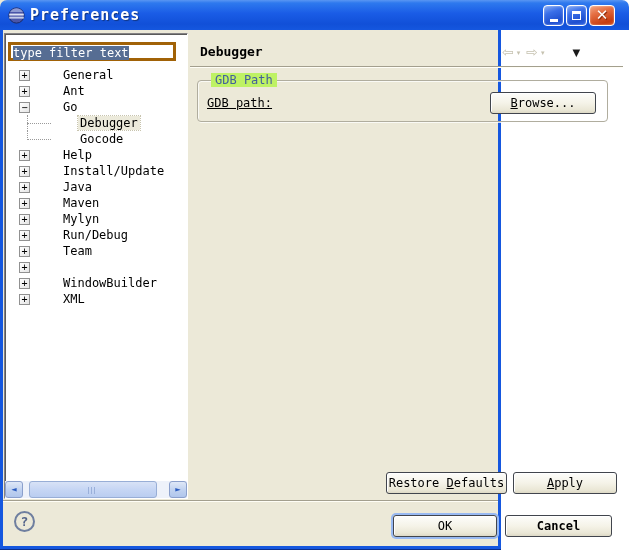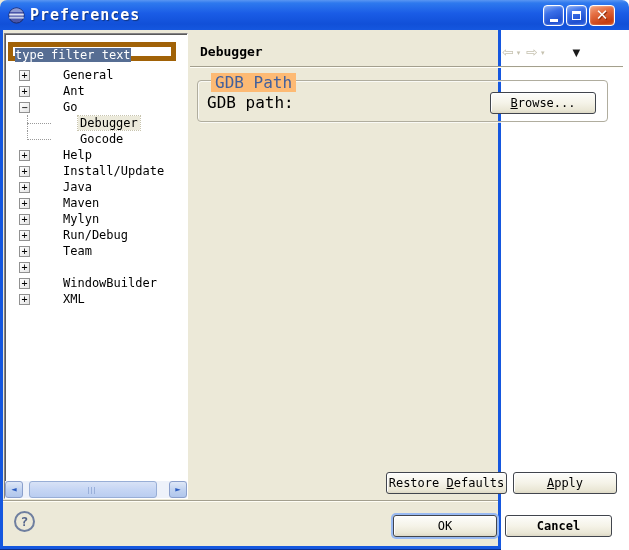--- a/index.html
+++ b/index.html
@@ -31,21 +31,21 @@
   .glyph-min { width:8px; height:3px; background:#fff; margin-top:10px; }
   .glyph-max { width:9px; height:9px; border:1px solid #fff; border-top-width:3px; }
   .glyph-close { color:#fff; font-weight:bold; font-size:15px; line-height:15px;
     font-family:"DejaVu Sans", sans-serif; text-shadow:1px 1px 1px #7c2000; }
 
   
   .tree-panel { position:absolute; left:4px; top:33px; width:184px; height:466px;
     background:#fff; border:1px solid #848284; border-right-color:#fff; border-bottom-color:#fff;
     box-shadow:inset 1px 1px 0 #5a5a5a; }
   .filter-box { position:absolute; left:8px; top:42px; width:168px; height:19px;
-    background:#fff; border:5px solid #a16207; font-size:12px; line-height:17px;
+    background:#fff; border:3px solid #a16207; font-size:12px; line-height:17px;
     padding-left:2px; cursor:text; }
   .filter-box .sel { background:#566d93; color:#fff; }
 
   #tree-list { position:absolute; left:5px; top:67px; width:182px; }
   .tree-row { position:relative; display:flex; align-items:center; height:16px;
     font-size:12px; color:#000; cursor:pointer; white-space:nowrap; }
   .lvl0 { padding-left:14px; }
   .lvl1 { padding-left:50px; }
   .expander { width:11px; height:11px; border:1px solid #919191; flex:0 0 11px;
     background:linear-gradient(135deg,#fff, #e4e4e4); margin-right:8px;
@@ -77,23 +77,23 @@
   .nav-arrow { font-size:14px; color:#c6c2b0; cursor:default; }
   .nav-caret { font-size:7px; color:#c6c2b0; margin:2px 6px 0 3px; cursor:default; }
   .nav-menu { font-size:10px; color:#1a1a1a; margin-left:22px; cursor:pointer; }
   .etch { height:2px; border-top:1px solid #a39f8e; border-bottom:1px solid #fffef6; }
   .sep-header { position:absolute; left:190px; top:66px; width:433px; }
   .sep-footer { position:absolute; left:3px; right:3px; top:500px; }
 
   .groupbox { position:absolute; left:197px; top:80px; width:411px; height:42px;
     border:1px solid #b0ad9e; border-radius:4px;
     box-shadow:inset 1px 1px 0 rgba(255,255,255,.75), 1px 1px 0 rgba(255,255,255,.75); }
-  .group-title { position:absolute; left:13px; top:-8px; background:#fdba74; padding:0 4px;
-    font-size:16px; color:#43609c; }
-  .field-label { position:absolute; left:9px; top:13px; font-size:16px; line-height:18px; color:#000; }
+  .group-title { position:absolute; left:13px; top:-8px; background:#bef264; padding:0 4px;
+    font-size:12px; color:#43609c; }
+  .field-label { position:absolute; left:9px; top:13px; font-size:12px; line-height:18px; color:#000;text-decoration:underline; }
   .field-input { position:absolute; left:84px; top:12px; width:197px; height:19px;
     border:1px solid #7f9db9; background:#fff; font-family:"DejaVu Sans Mono",monospace;
     font-size:12px; padding:0 3px; color:#000; }
 
   
   .xp-btn { position:absolute; height:22px; border:1px solid #41454d; border-radius:3px;
     background:linear-gradient(180deg,#fdfdfb 0%,#f5f3e8 50%,#eae7d6 85%,#ddd9c6 100%);
     font-family:"DejaVu Sans Mono",monospace; font-size:12px; color:#000;
     display:flex; align-items:center; justify-content:center; cursor:pointer;
     box-shadow:inset 1px 1px 0 #fff; white-space:pre; }

